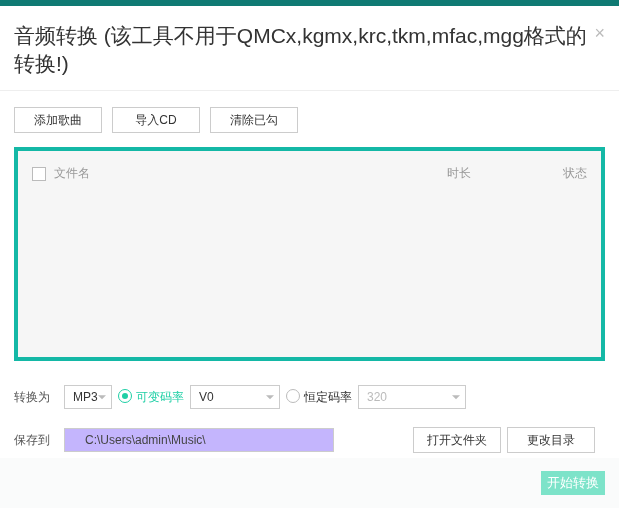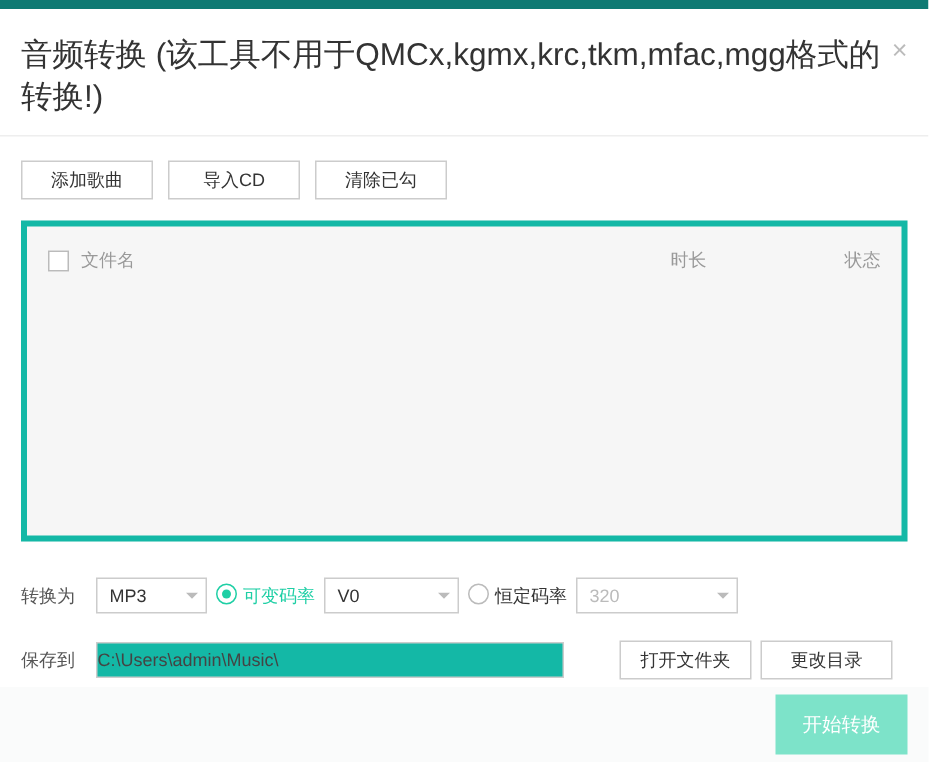--- a/index.html
+++ b/index.html
@@ -110,21 +110,21 @@
   .select .caret {
     position: absolute;
     right: 5px;
     top: 50%;
     transform: translateY(-45%);
     width: 0; height: 0;
     border-left: 4px solid transparent;
     border-right: 4px solid transparent;
     border-top: 4px solid #bbb;
   }
-  .sel-format { width: 74px; }
+  .sel-format { width: 48px; }
   .sel-vbr    { width: 90px; }
   .sel-cbr    { width: 108px; }
   .sel-cbr .val { color: #bbb; }
 
   .radio {
     display: inline-flex;
     align-items: flex-start;
     gap: 4px;
     cursor: pointer;
     font-size: 12px;
@@ -144,47 +144,47 @@
     border-radius: 50%;
     background: #1ecfa5;
     top: 50%; left: 50%;
     transform: translate(-50%, -50%);
   }
   .radio.checked span { color: #1ecfa5; }
 
   .path-input {
     height: 24px;
     border: 1px solid #ccc;
-    padding: 0 0;
-    font-size: 12px;
-    width: 312px;
+    padding: 0 20px;
+    font-size: 12px;
+    width: 270px;
     color: #444;
-    background: #14b8a6;
+    background: #c4b5fd;
   }
 
   .spacer { flex: 1 1 auto; }
 
   .footer {
     position: absolute;
     bottom: 0;
     left: 0;
     right: 0;
     height: 50px;
     display: flex;
     align-items: center;
     justify-content: flex-end;
     padding: 0 14px;
     background: #fafbfb;
   }
   .btn-primary {
     background: #7de3c9;
     border: none;
     color: #fff;
-    height: 40px;
-    padding: 0 18px;
+    height: 24px;
+    padding: 0 6px;
     font-size: 13px;
     cursor: pointer;
   }
   .gap-s { margin-right: 10px; }
 </style>
 </head>
 <body>
 
 <div class="topbar"></div>
 

